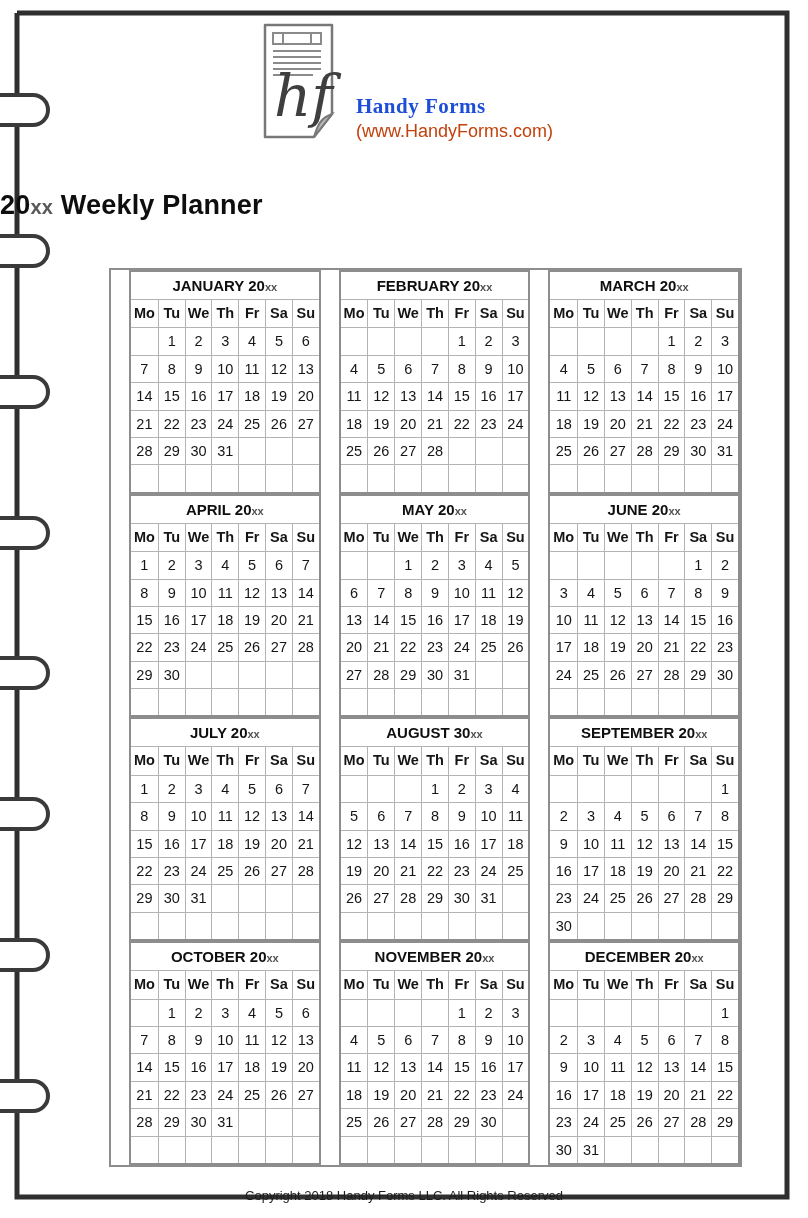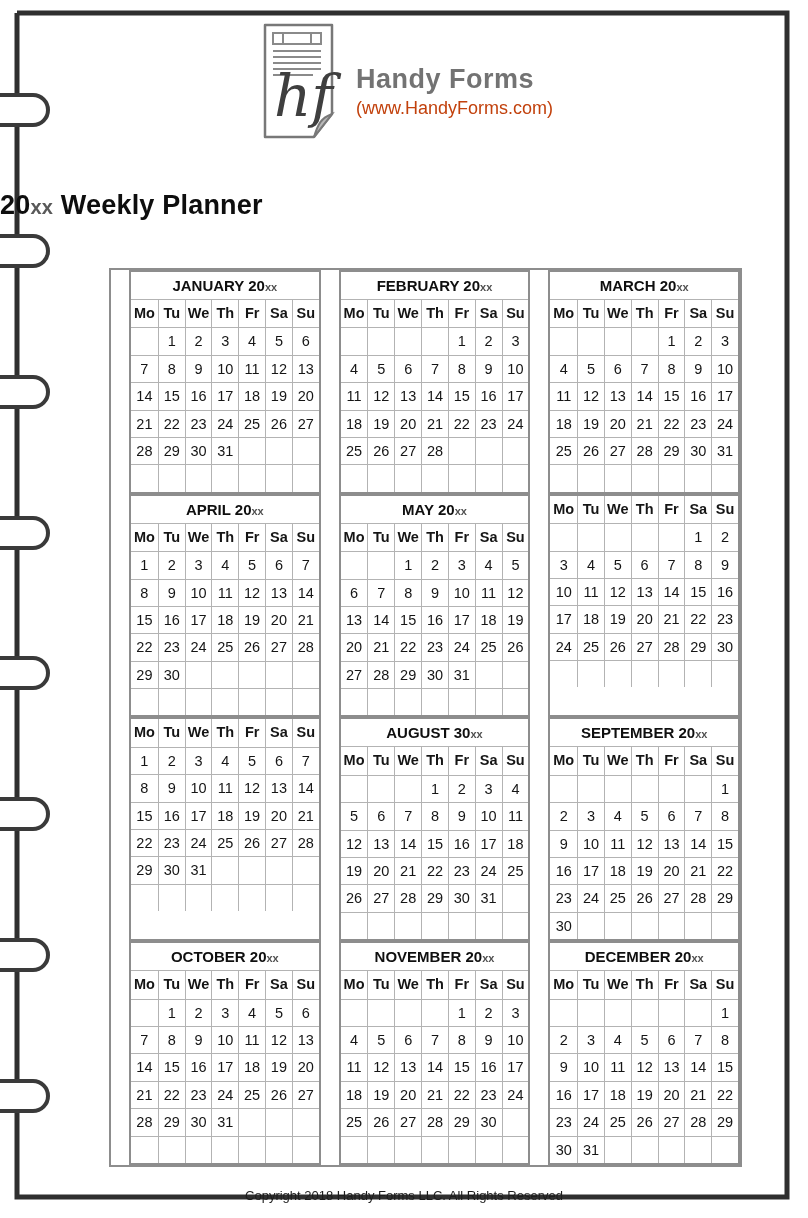--- a/index.html
+++ b/index.html
@@ -3,24 +3,24 @@
 <meta charset="utf-8">
 <style>
   html,body { margin:0; padding:0; }
   body {
     width:808px; height:1218px; position:relative; background:#ffffff;
     font-family:"Liberation Sans", sans-serif; overflow:hidden;
   }
   svg.frame { position:absolute; left:0; top:0; width:808px; height:1218px; }
 
   
-  .logo { position:absolute; left:254px; top:20px; display:flex; align-items:center; }
+  .logo { position:absolute; left:254px; top:20px; display:flex; align-items:flex-end; }
   .logo-icon { width:90px; height:122px; flex:0 0 auto; }
   .logo-text { margin-left:12px; padding-top:22px; }
-  .logo-name { font-size:27px; font-weight:bold; color:#737373; letter-spacing:0.5px; line-height:1.1; }
+  .logo-name { font-size:21px; font-weight:bold; color:#1d4ed8; letter-spacing:0.5px; line-height:1.1;font-family:Liberation Serif, serif; }
   .logo-url  { font-size:18px; color:#c2410c; margin-top:3px; }
 
   
   .page-title {
     position:absolute; top:190px; left:0; width:100%; 
     font-size:27px; font-weight:bold; color:#0e0e0e; letter-spacing:0.2px;
   }
   .page-title .xx-big { color:#595959; font-size:20px; font-weight:bold; }
 
   
@@ -359,20 +359,21 @@
         <div class="cell c0"></div>
         <div class="cell"></div>
         <div class="cell"></div>
         <div class="cell"></div>
         <div class="cell"></div>
         <div class="cell"></div>
         <div class="cell"></div>
       </div>
     </div>
     <div class="month">
+      <div class="month-title"><span>JUNE 20</span><span class="xx">xx</span></div>
       <div class="mgrid">
         <div class="cell r0 c0">Mo</div>
         <div class="cell r0">Tu</div>
         <div class="cell r0">We</div>
         <div class="cell r0">Th</div>
         <div class="cell r0">Fr</div>
         <div class="cell r0">Sa</div>
         <div class="cell r0">Su</div>
         <div class="cell c0"></div>
         <div class="cell"></div>
@@ -412,20 +413,21 @@
         <div class="cell c0"></div>
         <div class="cell"></div>
         <div class="cell"></div>
         <div class="cell"></div>
         <div class="cell"></div>
         <div class="cell"></div>
         <div class="cell"></div>
       </div>
     </div>
     <div class="month">
+      <div class="month-title"><span>JULY 20</span><span class="xx">xx</span></div>
       <div class="mgrid">
         <div class="cell r0 c0">Mo</div>
         <div class="cell r0">Tu</div>
         <div class="cell r0">We</div>
         <div class="cell r0">Th</div>
         <div class="cell r0">Fr</div>
         <div class="cell r0">Sa</div>
         <div class="cell r0">Su</div>
         <div class="cell c0">1</div>
         <div class="cell">2</div>

